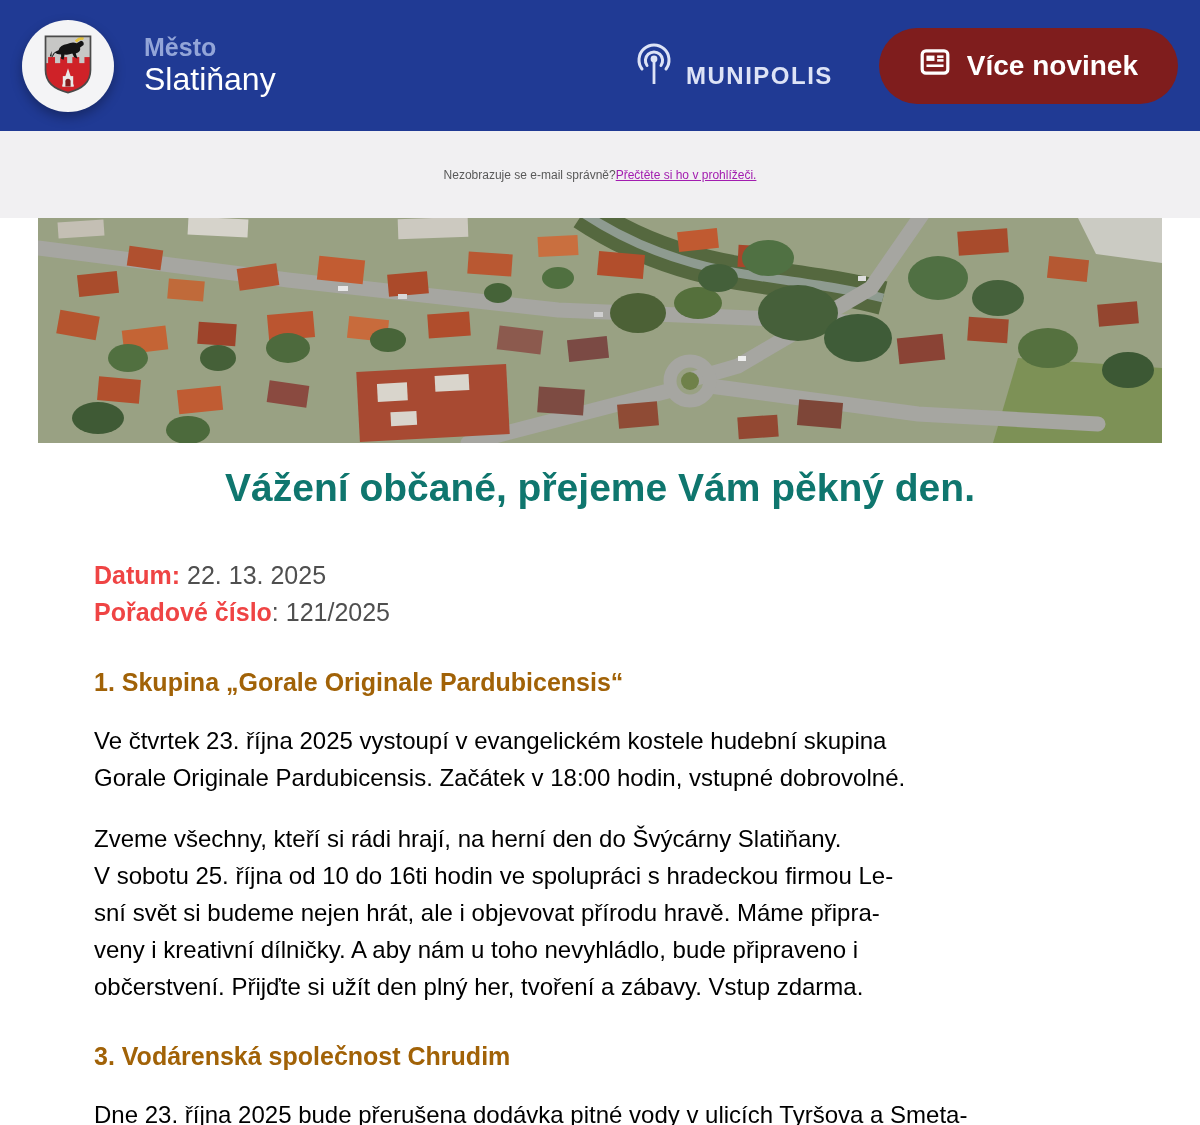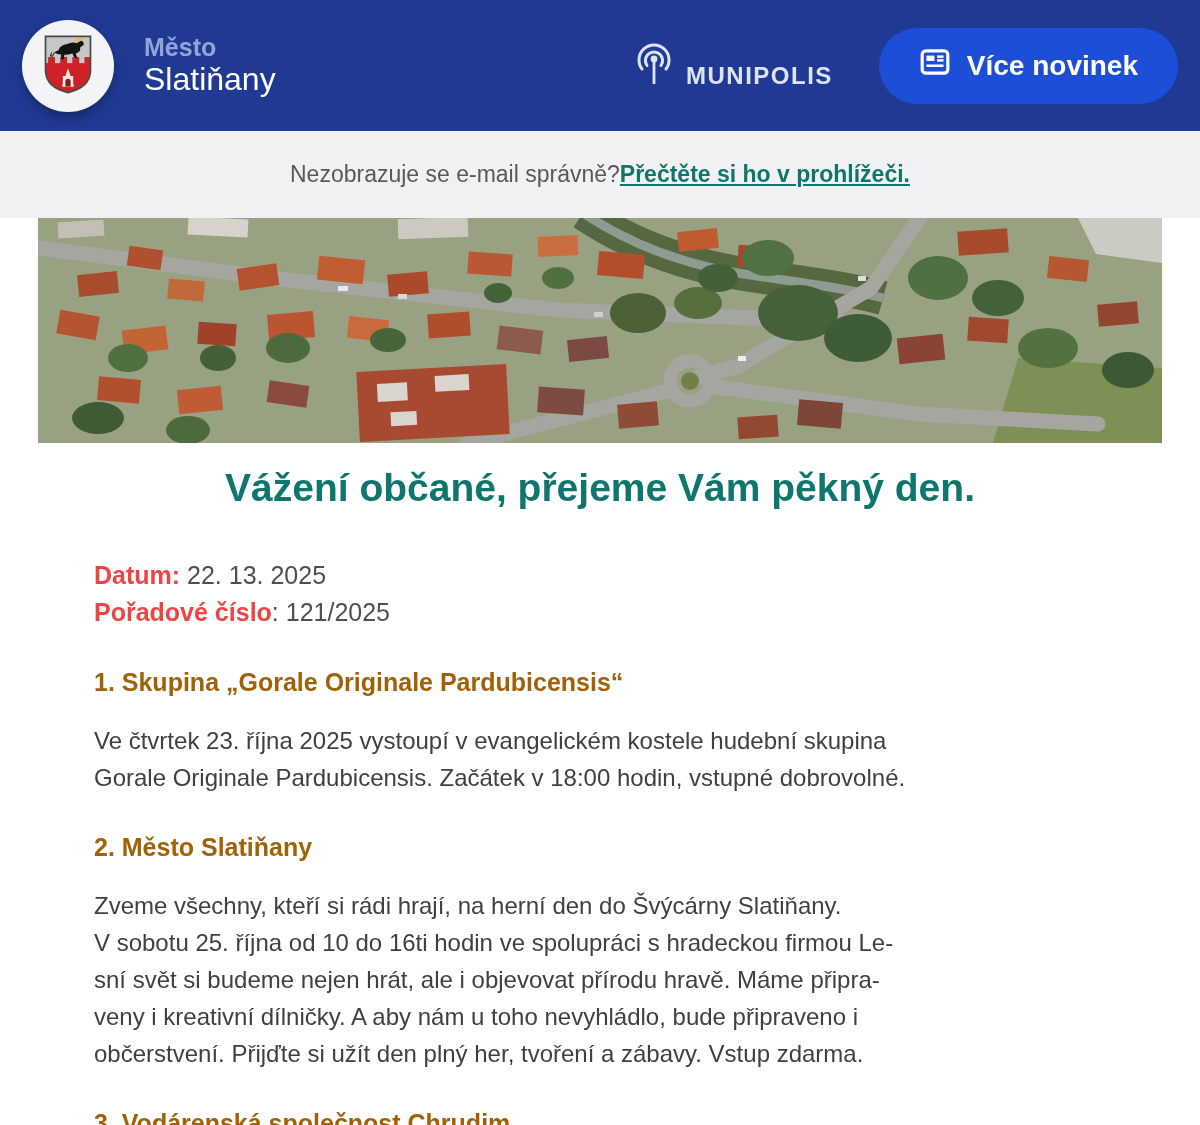--- a/index.html
+++ b/index.html
@@ -10,39 +10,39 @@
   
   .topbar { height:131px; background:#203a94; display:flex; align-items:center; padding:0 22px; }
   .logo-badge { width:92px; height:92px; border-radius:50%; background:#f4f4f6; display:flex;
                 align-items:center; justify-content:center; box-shadow:0 5px 12px rgba(0,0,0,.3); flex:0 0 auto; }
   .org { margin-left:30px; line-height:1.15; }
   .org-line1 { color:#93a5d8; font-weight:bold; font-size:25px; }
   .org-line2 { color:#ffffff; font-size:32px; font-weight:400; }
   .header-right { margin-left:auto; display:flex; align-items:center; gap:46px; }
   .munipolis { display:flex; align-items:flex-end; gap:12px; cursor:pointer; }
   .munipolis-label { color:#dde3f6; font-weight:bold; font-size:24px; letter-spacing:1.5px; }
-  .more-btn { display:flex; align-items:center; gap:16px; background:#1d4ed8; border:none; cursor:pointer;
+  .more-btn { display:flex; align-items:center; gap:16px; background:#7f1d1d; border:none; cursor:pointer;
               height:76px; padding:0 40px; border-radius:38px; color:#ffffff; font-weight:bold; font-size:28px;
               font-family:"Liberation Sans", sans-serif; }
 
   
   .browser-bar { height:87px; background:#f1f0f2; display:flex; align-items:center; justify-content:center;
-                 font-size:23px; color:#595959; }
-  .browser-bar a { color:#0f766e; text-decoration:underline; cursor:pointer;font-weight:bold; }
+                 font-size:12px; color:#595959; }
+  .browser-bar a { color:#a21caf; text-decoration:underline; cursor:pointer; }
 
   
   .hero { margin:0 38px; width:1124px; height:225px; display:block; }
 
   
   .content { padding:0 94px; }
   h1.title { margin-top:21px; font-size:39px; line-height:48px; font-weight:bold; color:#0f766e; text-align:center; }
   .meta { margin-top:45px; font-size:25px; line-height:37px; color:#4f4f4f; }
   .meta .b { font-weight:bold; color:#ef4444; }
   .section h3 { margin:36px 0 7px; font-size:25px; line-height:31px; font-weight:bold; color:#a16207; }
-  .section p { font-size:24px; line-height:37px; color:#404040; white-space:pre-line;margin-top:24px; }
+  .section p { font-size:24px; line-height:37px; color:#000000; white-space:pre-line;margin-top:24px; }
 </style>
 </head>
 <body>
 
 <div class="page">
 
   <header class="topbar">
     <div class="logo-badge">
       <span>
         <svg width="56" height="64" viewBox="0 0 64 74">
@@ -205,21 +205,20 @@
       <div><span class="b">Pořadové číslo</span><span>: 121/2025</span></div>
     </div>
 
     <div class="section">
       <h3>1. Skupina „Gorale Originale Pardubicensis“</h3>
       <p>Ve čtvrtek 23. října 2025 vystoupí v evangelickém kostele hudební skupina
 Gorale Originale Pardubicensis. Začátek v 18:00 hodin, vstupné dobrovolné.</p>
     </div>
 
     <div class="section">
-      <h3>2. Město Slatiňany</h3>
       <p>Zveme všechny, kteří si rádi hrají, na herní den do Švýcárny Slatiňany.
 V sobotu 25. října od 10 do 16ti hodin ve spolupráci s hradeckou firmou Le-
 sní svět si budeme nejen hrát, ale i objevovat přírodu hravě. Máme připra-
 veny i kreativní dílničky. A aby nám u toho nevyhládlo, bude připraveno i
 občerstvení. Přijďte si užít den plný her, tvoření a zábavy. Vstup zdarma.</p>
     </div>
 
     <div class="section">
       <h3>3. Vodárenská společnost Chrudim</h3>
       <p>Dne 23. října 2025 bude přerušena dodávka pitné vody v ulicích Tyršova a Smeta-</p>

